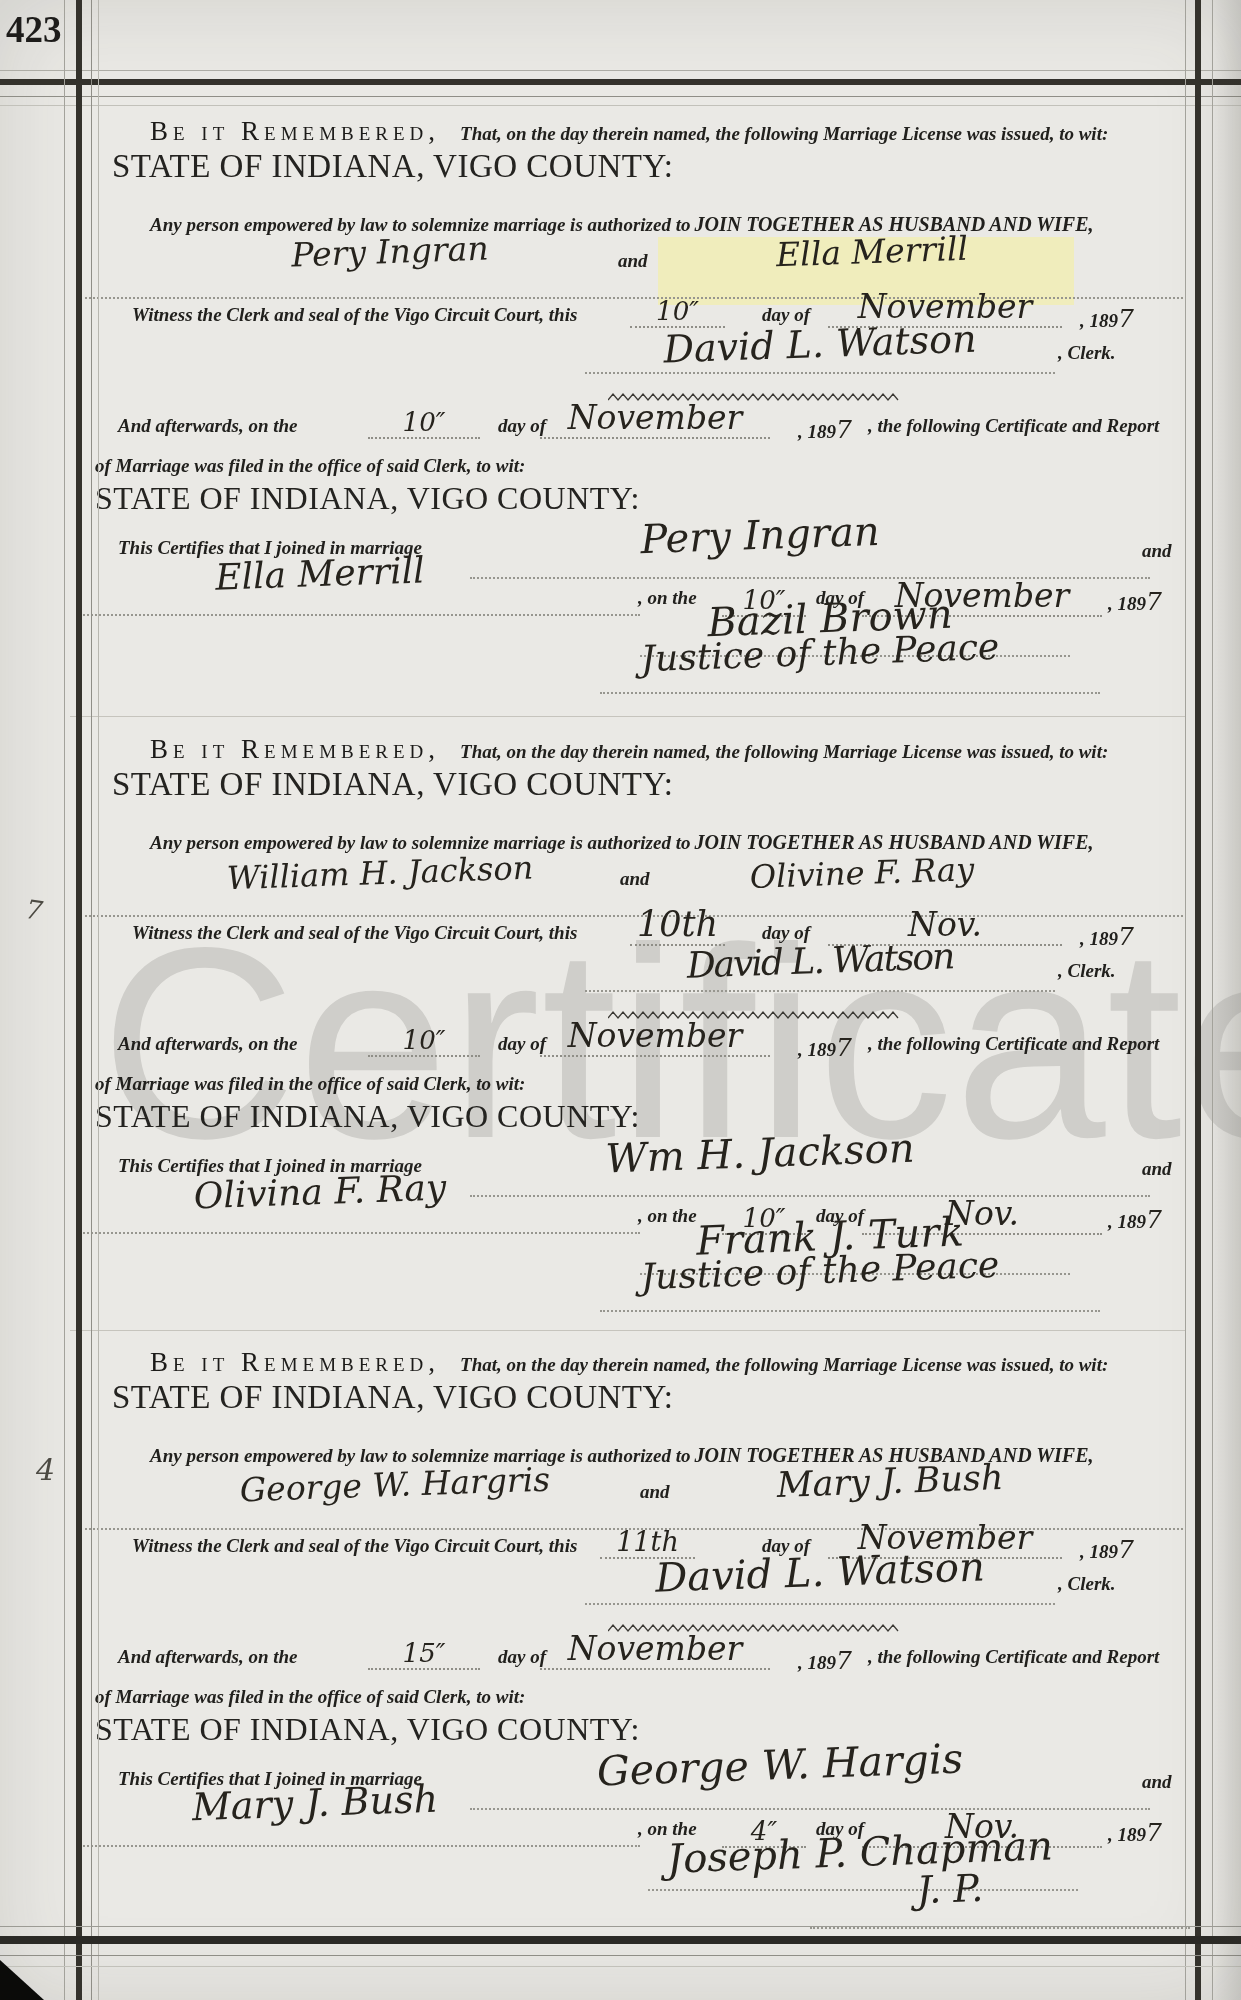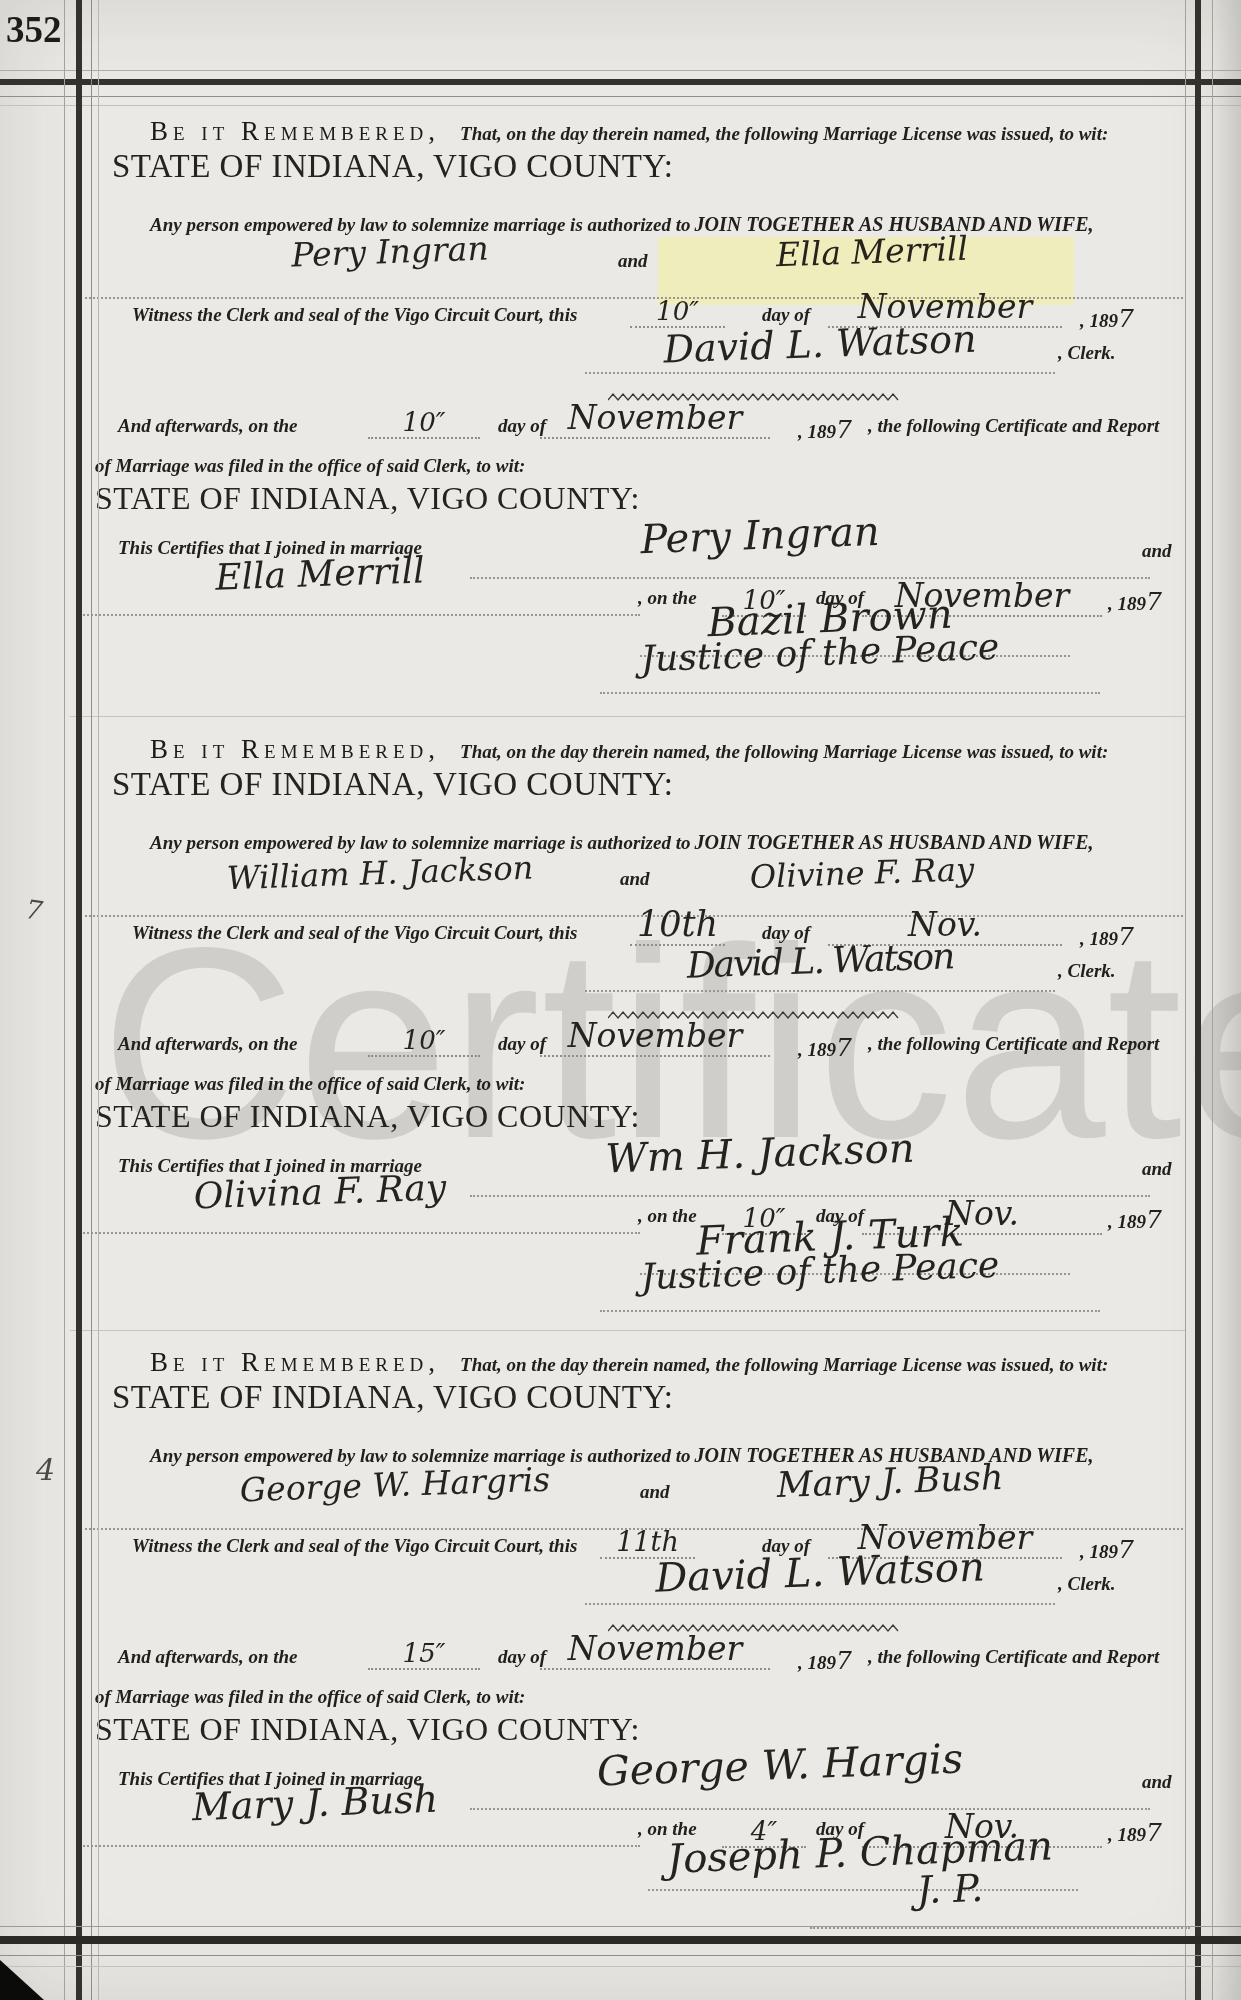--- a/index.html
+++ b/index.html
@@ -32,21 +32,21 @@
   .yrgrp{position:absolute;white-space:nowrap;}
   .yd{font-size:25px;}
 </style>
 </head>
 <body>
 
 <div class="page">
 
   <div class="wm" style="left:100px;top:918px;">Certificate</div>
 
-  <div class="abs" style="left:6px;top:8px;font-size:37px;font-weight:bold;z-index:2;">352</div>
+  <div class="abs" style="left:6px;top:8px;font-size:37px;font-weight:bold;z-index:2;">423</div>
 
   <div class="hrule" style="left:0;top:70px;width:1241px;height:1px;background:#adaca5;"></div>
   <div class="hrule" style="left:0;top:79px;width:1241px;height:6px;"></div>
   <div class="hrule" style="left:0;top:96px;width:1241px;height:1px;background:#8f8e87;"></div>
   <div class="hrule" style="left:0;top:105px;width:1241px;height:1px;background:#c2c1ba;"></div>
 
   <div class="vrule" style="left:64px;top:0;width:1px;height:2000px;background:#a3a29b;"></div>
   <div class="vrule" style="left:76px;top:0;width:6px;height:2000px;"></div>
   <div class="vrule" style="left:91px;top:0;width:1px;height:2000px;background:#8f8e87;"></div>
   <div class="vrule" style="left:98px;top:0;width:1px;height:2000px;background:#b8b7b0;"></div>

